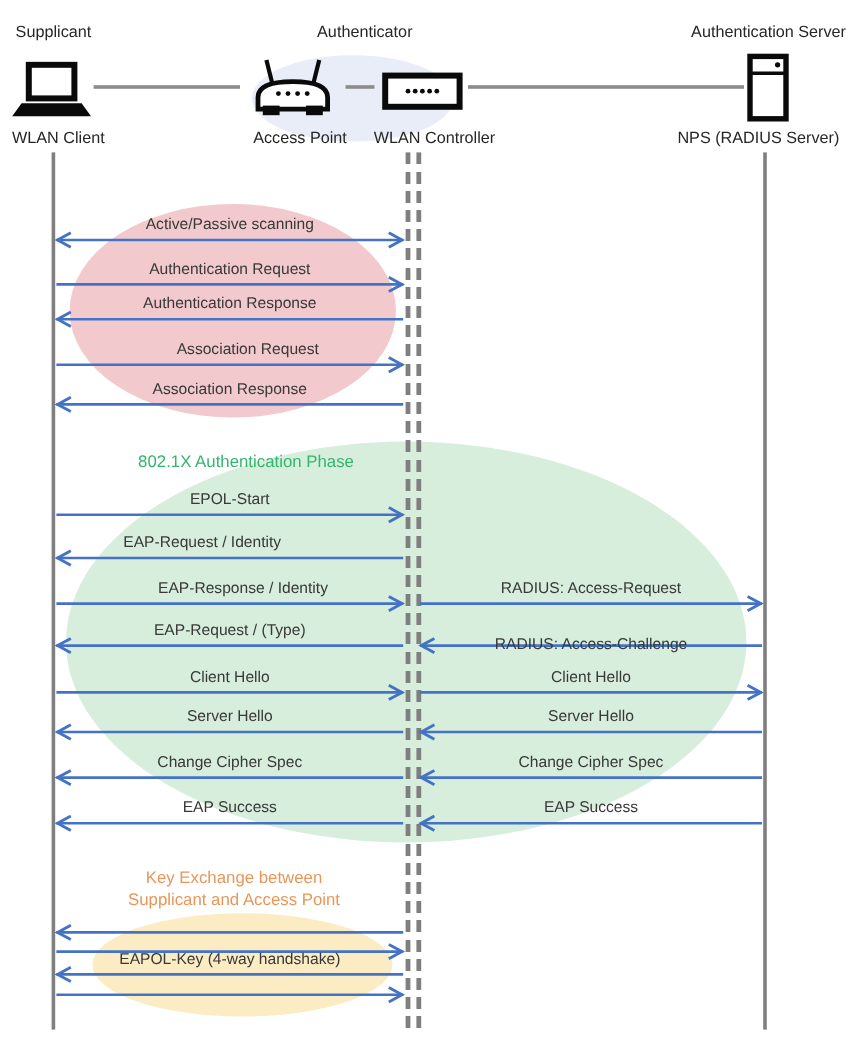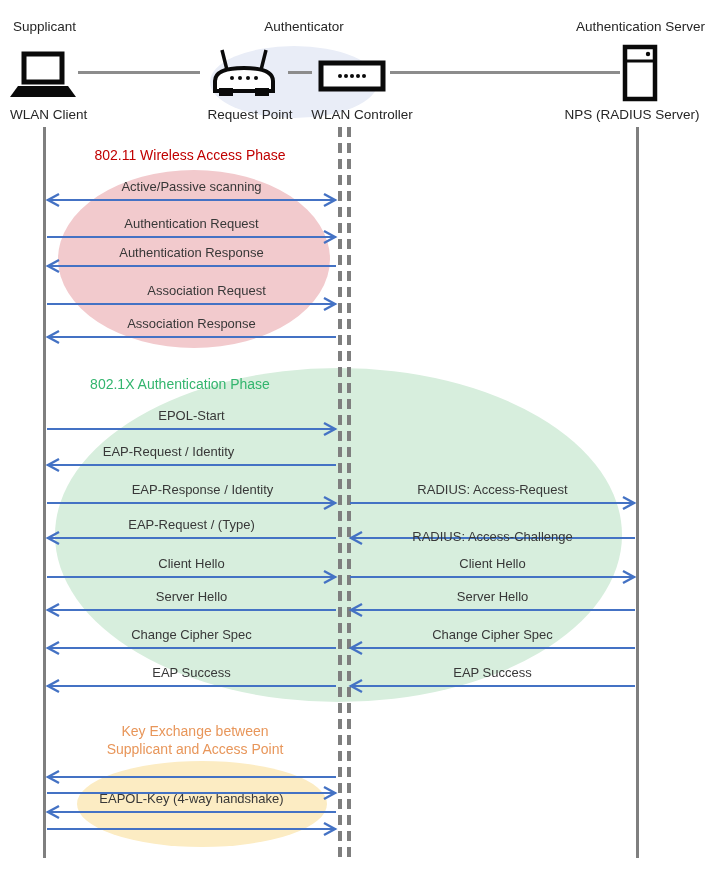--- a/index.html
+++ b/index.html
@@ -68,31 +68,30 @@
     <circle cx="46" cy="16" r="2" fill="#0a0a0a"></circle>
   </svg>
 
   <svg class="icon" style="left:622px;top:44px" width="36" height="58" viewBox="0 0 36 58">
     <rect x="3" y="3" width="30" height="52" fill="#fff" stroke="#0a0a0a" stroke-width="4.5"></rect>
     <line x1="4" y1="17" x2="32" y2="17" stroke="#0a0a0a" stroke-width="3"></line>
     <circle cx="26" cy="10" r="2.2" fill="#0a0a0a"></circle>
   </svg>
 
   <div class="nodelabel" style="left:10px">WLAN Client</div>
-  <div class="nodelabel ctr" style="left:250px">Request Point</div>
+  <div class="nodelabel ctr" style="left:250px">Access Point</div>
   <div class="nodelabel ctr" style="left:362px">WLAN Controller</div>
   <div class="nodelabel ctr" style="left:632px">NPS (RADIUS Server)</div>
 
   <div class="lifeline lsolid" style="left:43px"></div>
   <div class="lifeline ldash" style="left:338px"></div>
   <div class="lifeline ldash" style="left:347px"></div>
   <div class="lifeline lsolid" style="left:636px"></div>
 
-  <div class="phase phase-red" style="left:190px;top:146px">802.11 Wireless Access Phase</div>
-  <div class="phase phase-green" style="left:180px;top:375px">802.1X Authentication Phase</div>
+  <div class="phase phase-green" style="left:205px;top:375px">802.1X Authentication Phase</div>
   <div class="phase phase-orange" style="left:195px;top:722px">
     <span style="display:block">Key Exchange between</span>
     <span style="display:block">Supplicant and Access Point</span>
   </div>
 
   <div>
       <svg width="291" height="22" style="position: absolute; left: 46px; top: 189px; overflow: visible;">
         <line x1="1" y1="11" x2="290" y2="11" stroke="#4472C4" stroke-width="2.2"></line>
         <polyline points="278,5 289,11 278,17" fill="none" stroke="#4472C4" stroke-width="2.4"></polyline>
         <polyline points="13,5 2,11 13,17" fill="none" stroke="#4472C4" stroke-width="2.4"></polyline>

